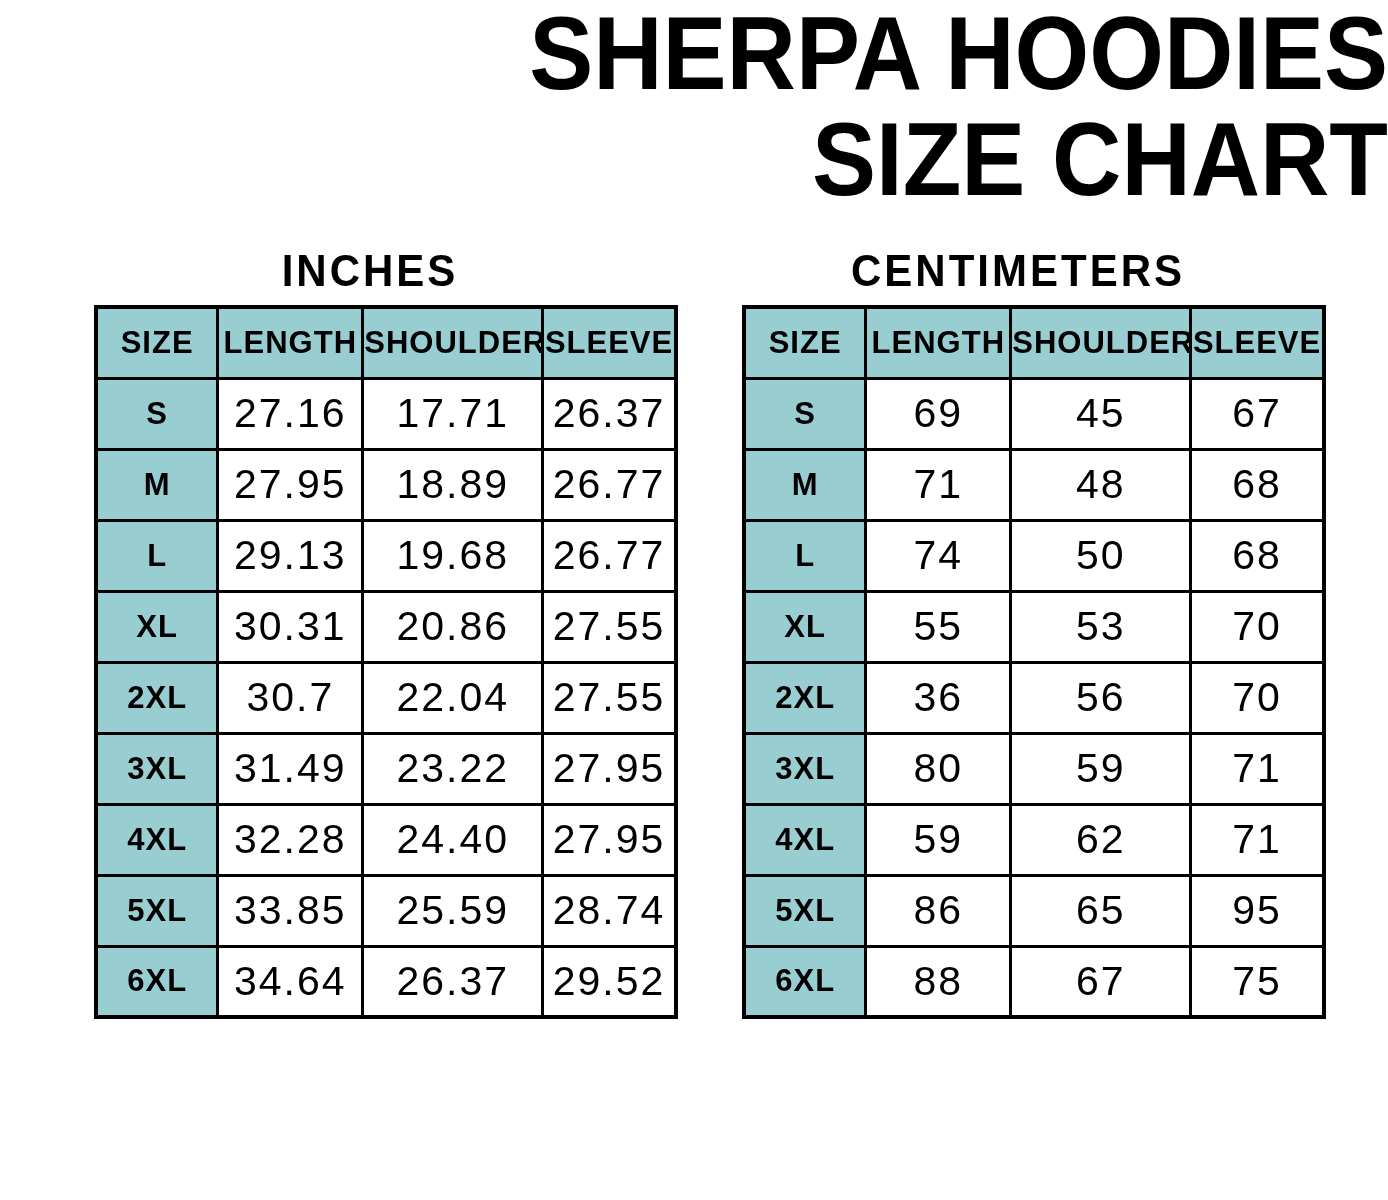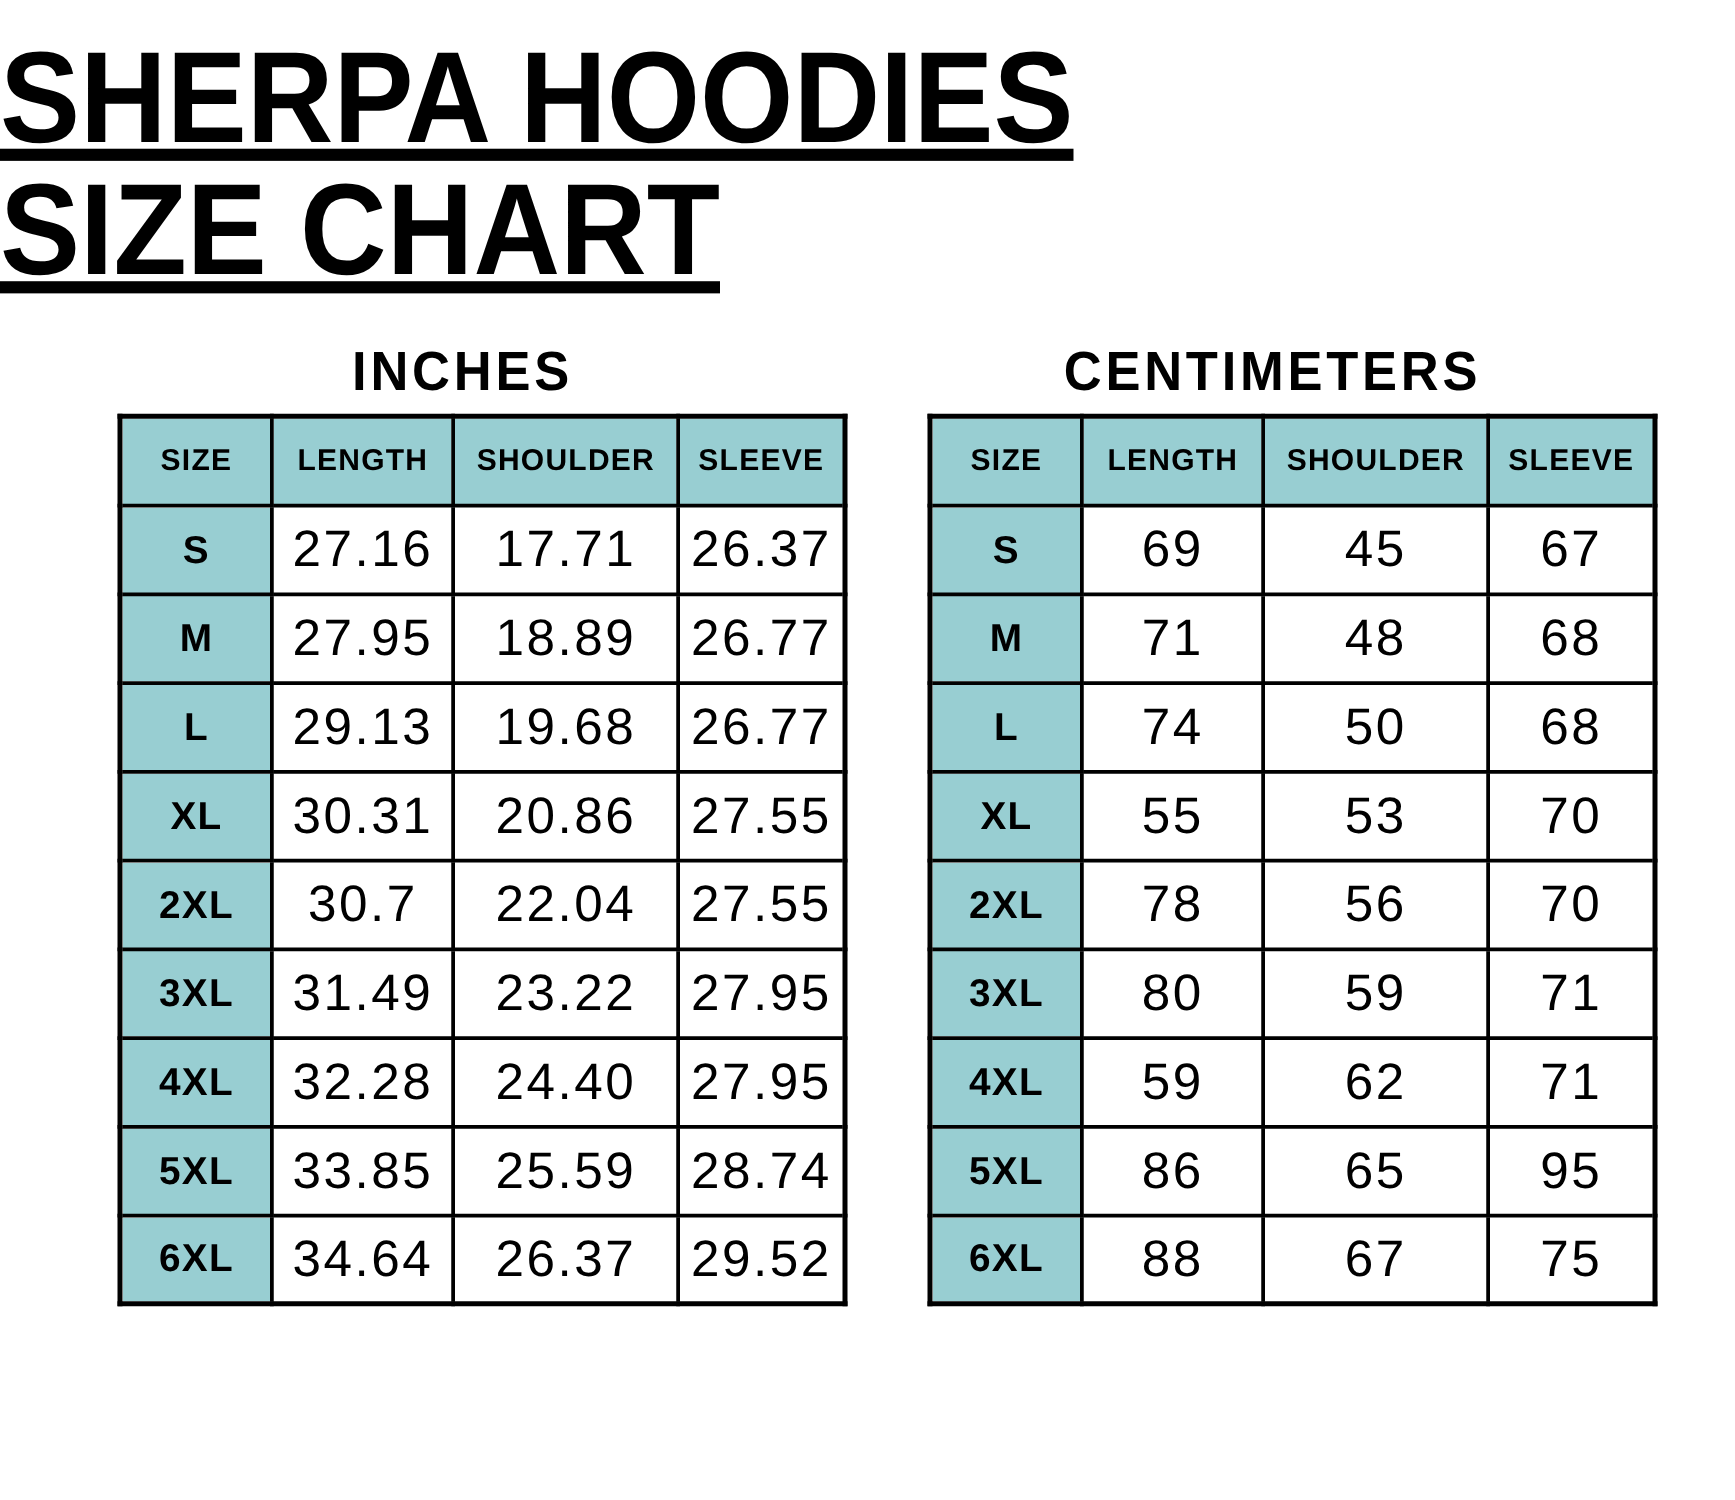--- a/index.html
+++ b/index.html
@@ -10,26 +10,24 @@
   }
   *{box-sizing:border-box;margin:0;padding:0;}
   html,body{width:1388px;height:1200px;}
   body{
     background:var(--page-bg);
     color:var(--text);
     font-family:"Liberation Sans", sans-serif;
     overflow:hidden;
   }
   .title-block{
-    text-align:left;
-    margin-top:26px;
+    text-align:right;
     font-weight:bold;
     line-height:1.1;
     letter-spacing:0px;
-    text-decoration:underline;
   }
   .title-line{
     font-size:96px;
     font-weight:bold;
     display:block;
     transform:scaleY(1.08);
   }
   .tables-wrap{
     display:flex;
     justify-content:center;
@@ -57,21 +55,21 @@
   col.c-sleeve{width:23%;}
   th,td{
     border:3px solid var(--border);
     height:71px;
     text-align:center;
     vertical-align:middle;
     overflow:hidden;
   }
   thead th{
     background:var(--header-fill);
-    font-size:24px;
+    font-size:31px;
     font-weight:bold;
     letter-spacing:1px;
   }
   tbody th.size-cell{
     background:var(--header-fill);
     font-size:31px;
     font-weight:bold;
     letter-spacing:1px;
   }
   td{
@@ -203,21 +201,21 @@
             <td>68</td>
           </tr>
           <tr>
             <th class="size-cell">XL</th>
             <td>55</td>
             <td>53</td>
             <td>70</td>
           </tr>
           <tr>
             <th class="size-cell">2XL</th>
-            <td>78</td>
+            <td>36</td>
             <td>56</td>
             <td>70</td>
           </tr>
           <tr>
             <th class="size-cell">3XL</th>
             <td>80</td>
             <td>59</td>
             <td>71</td>
           </tr>
           <tr>

